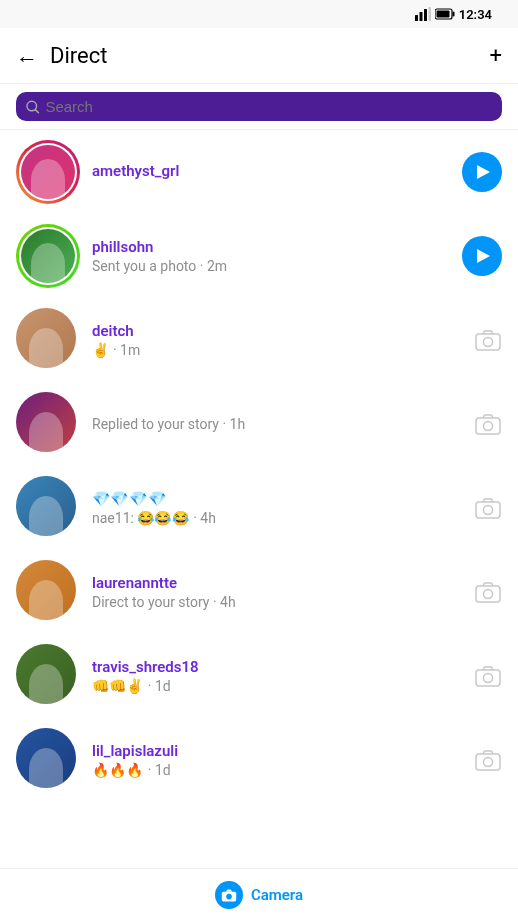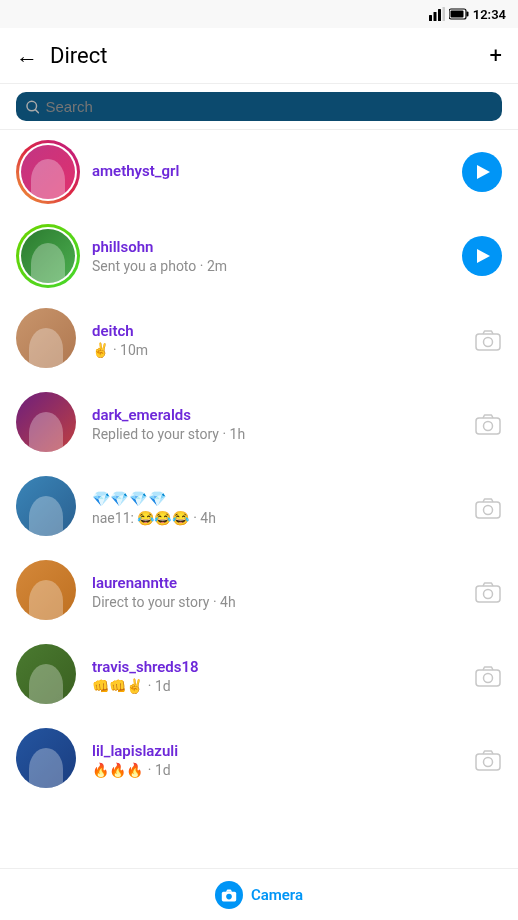--- a/index.html
+++ b/index.html
@@ -11,21 +11,21 @@
       overflow-x: hidden;
     }
 
     
     .status-bar {
       background: #f8f8f8;
       height: 28px;
       display: flex;
       align-items: center;
       justify-content: flex-end;
-      padding-right: 12px;
+      padding-right: 26px;
       gap: 6px;
     }
     .status-time {
       font-size: 13px;
       font-weight: 600;
     }
     .status-icons {
       display: flex;
       align-items: center;
       gap: 4px;
@@ -59,21 +59,21 @@
     }
 
     
     .search-container {
       padding: 8px 16px;
       border-bottom: 1px solid #eee;
     }
     .search-input-wrapper {
       display: flex;
       align-items: center;
-      background: #0c4a6e;
+      background: #4c1d95;
       border-radius: 10px;
       padding: 6px 10px;
       gap: 6px;
     }
     .search-input {
       border: none;
       background: transparent;
       outline: none;
       font-size: 15px;
       color: #aaa;
@@ -282,40 +282,39 @@
       </div>
     </div>
     <div class="message-item">
       <div class="avatar-wrapper">
         <div style="width: 60px; height: 60px; border-radius: 50%; background: linear-gradient(135deg, rgb(200, 149, 108), rgb(176, 120, 80)); display: flex; align-items: flex-end; justify-content: center; overflow: hidden;">
           <div style="width: 34px; height: 42px; border-radius: 50% 50% 0px 0px; background: rgba(255, 255, 255, 0.3); margin-bottom: -2px;"></div>
         </div>
       </div>
       <div class="message-content">
         <div class="message-username">deitch</div>
-        <div class="message-preview">✌️ · 10m</div>
+        <div class="message-preview">✌️ · 1m</div>
       </div>
       <div class="message-action">
         <div class="camera-icon">
           <svg width="26" height="22" viewBox="0 0 26 22" fill="none">
       <rect x="1" y="5" width="24" height="16" rx="3" stroke="#c7c7c7" stroke-width="1.5" fill="none"></rect>
       <circle cx="13" cy="13" r="4.5" stroke="#c7c7c7" stroke-width="1.5" fill="none"></circle>
       <path d="M8 5 L9.5 2 L16.5 2 L18 5" stroke="#c7c7c7" stroke-width="1.5" fill="none" stroke-linejoin="round"></path>
     </svg>
         </div>
       </div>
     </div>
     <div class="message-item">
       <div class="avatar-wrapper">
         <div style="width: 60px; height: 60px; border-radius: 50%; background: linear-gradient(135deg, rgb(109, 31, 125), rgb(192, 64, 64)); display: flex; align-items: flex-end; justify-content: center; overflow: hidden;">
           <div style="width: 34px; height: 42px; border-radius: 50% 50% 0px 0px; background: rgba(255, 255, 255, 0.3); margin-bottom: -2px;"></div>
         </div>
       </div>
       <div class="message-content">
-        <div class="message-username">dark_emeralds</div>
         <div class="message-preview">Replied to your story · 1h</div>
       </div>
       <div class="message-action">
         <div class="camera-icon">
           <svg width="26" height="22" viewBox="0 0 26 22" fill="none">
       <rect x="1" y="5" width="24" height="16" rx="3" stroke="#c7c7c7" stroke-width="1.5" fill="none"></rect>
       <circle cx="13" cy="13" r="4.5" stroke="#c7c7c7" stroke-width="1.5" fill="none"></circle>
       <path d="M8 5 L9.5 2 L16.5 2 L18 5" stroke="#c7c7c7" stroke-width="1.5" fill="none" stroke-linejoin="round"></path>
     </svg>
         </div>

